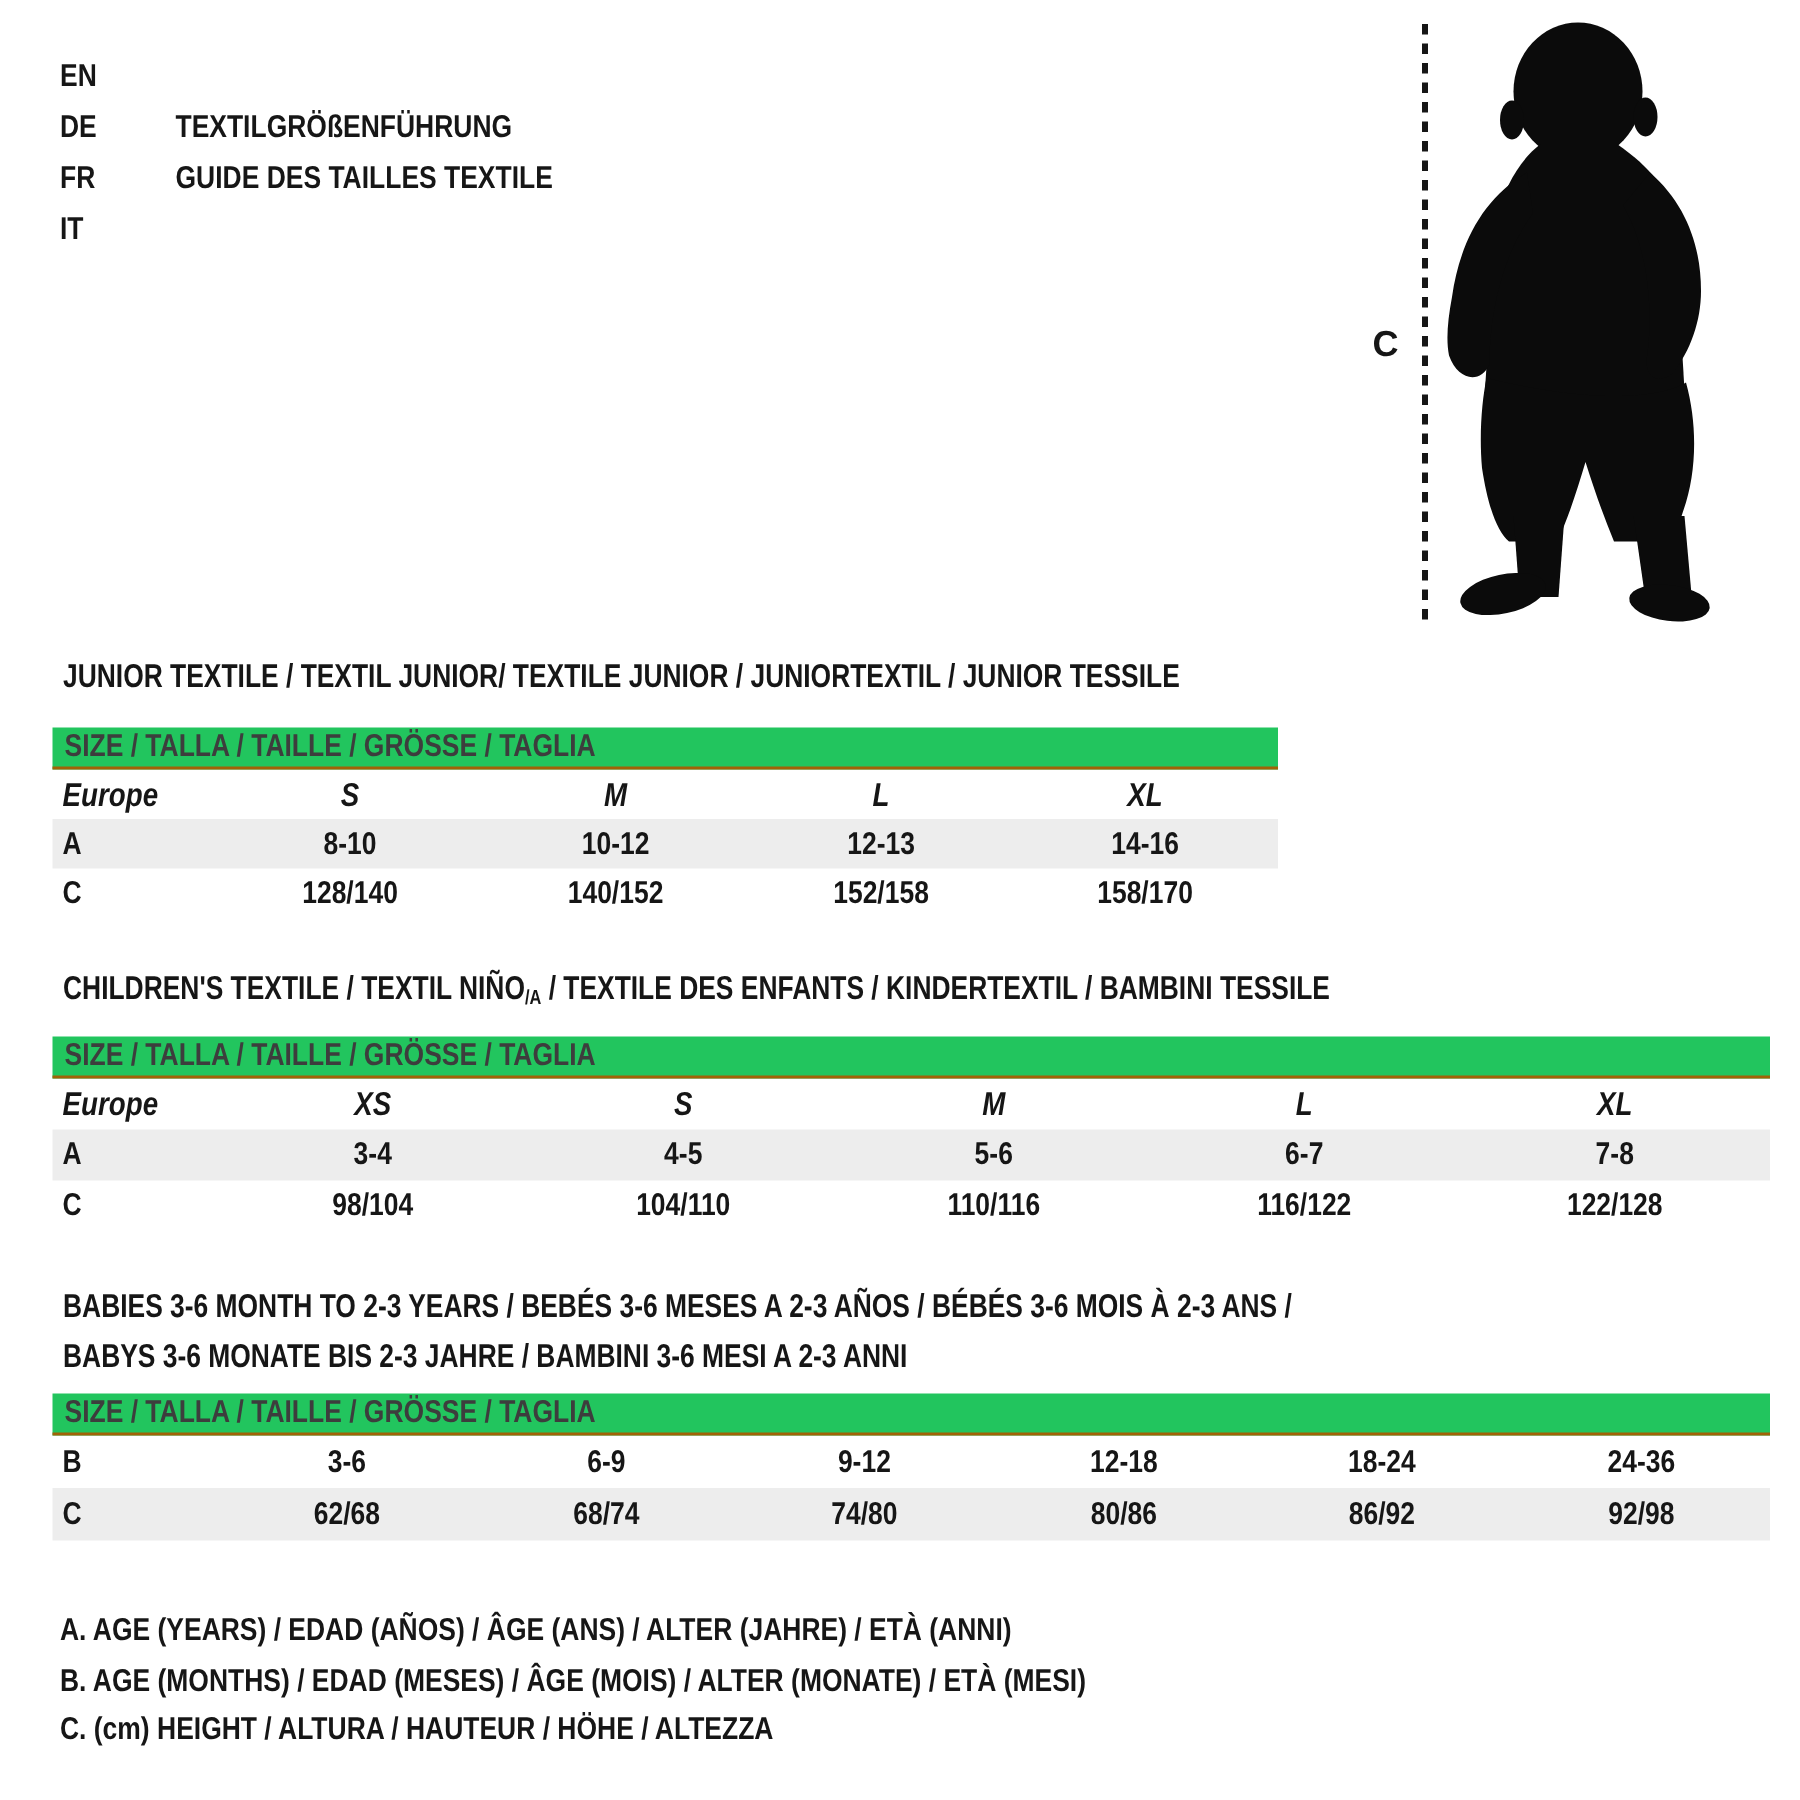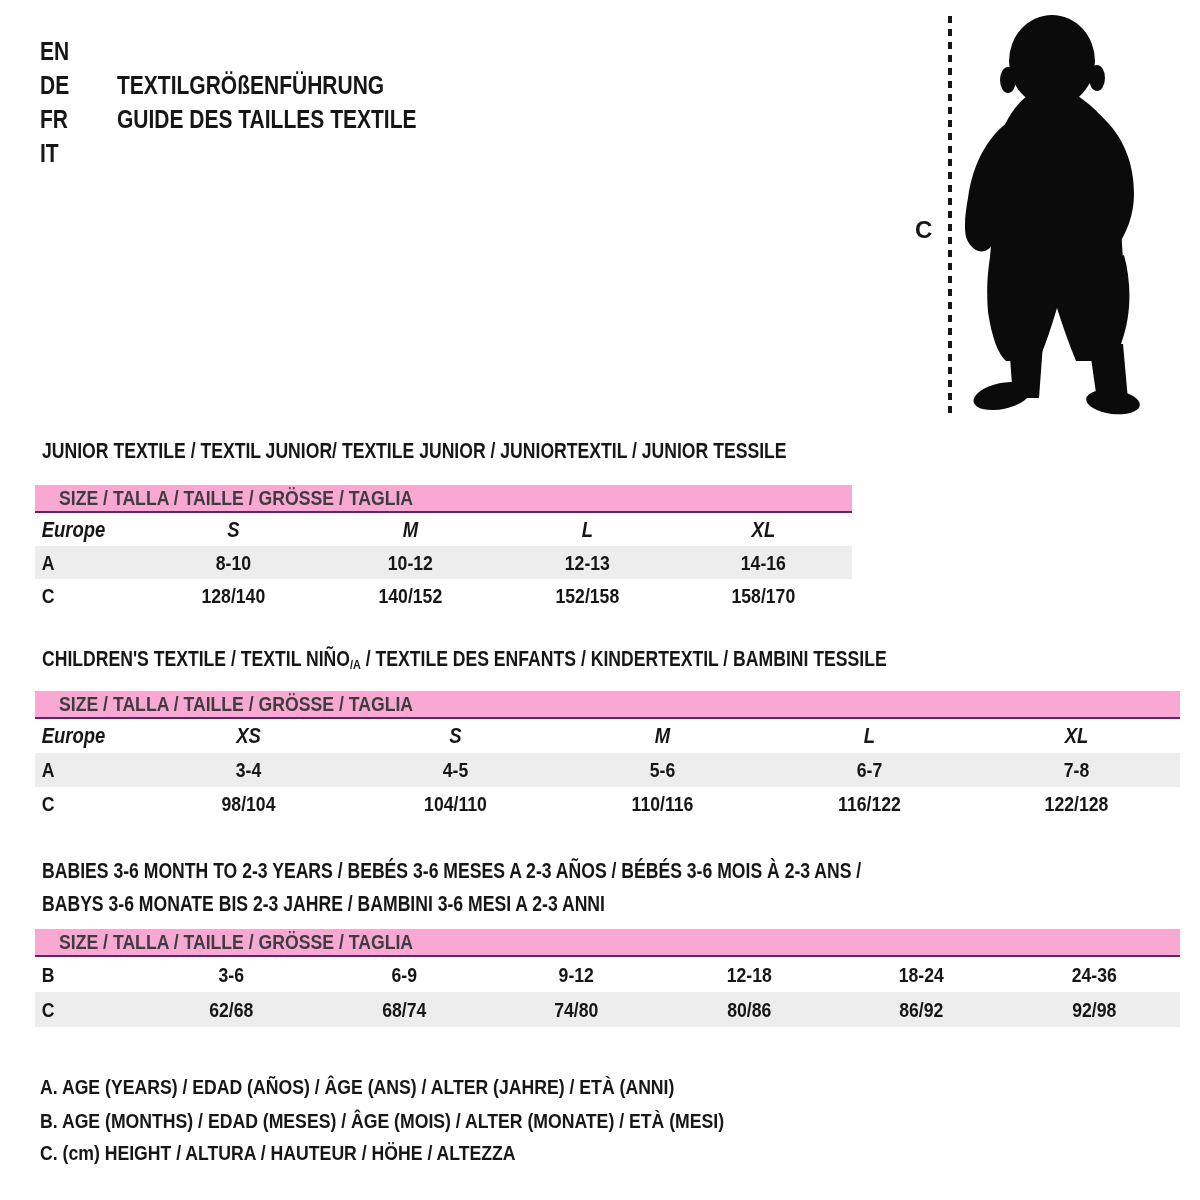--- a/index.html
+++ b/index.html
@@ -9,32 +9,32 @@
     font-family:"Liberation Sans", sans-serif; font-weight:bold;
   }
 
   
   .cond  { display:inline-block; transform:scaleX(0.84); transform-origin:0 50%; white-space:nowrap; }
   .sec-title { position:absolute; left:42px; font-size:22px; white-space:nowrap;
                transform:scaleX(0.80); transform-origin:0 50%; }
 
   
   .lang-list { position:absolute; left:40px; top:34px; }
-  .lang-row  { display:flex; height:34px; line-height:34px; font-size:25px; }
+  .lang-row  { display:flex; height:34px; line-height:34px; font-size:21px; }
   .lang-code { width:77px; }
   .lang-code > span, .lang-label > span { display:inline-block; transform:scaleX(0.84); transform-origin:0 50%; white-space:nowrap; }
 
   
   .figure-svg { position:absolute; left:905px; top:8px; }
   .measure-label { position:absolute; left:915px; top:216px; font-size:24px; }
 
   
   .sizetable { position:absolute; left:35px; }
-  .size-head { background:#f9a8d4; color:#3d3d3d; height:26px; line-height:26px;
-               padding-left:24px; font-size:21px; border-bottom:2px solid #701a75; }
+  .size-head { background:#22c55e; color:#3d3d3d; height:26px; line-height:26px;
+               padding-left:8px; font-size:21px; border-bottom:2px solid #a16207; }
   .trow { display:flex; font-size:21px; }
   .trow.alt { background:#ededed; }
   .trow.rhead { font-size:22px;font-style:italic; }
   .cell { text-align:center; transform:scaleX(0.84); transform-origin:50% 50%; white-space:nowrap; }
   .cell.lab { width:110px; text-align:left; padding-left:8px; box-sizing:border-box; transform-origin:0 50%; }
   .junior   { top:485px; width:817px; }
   .junior .trow   { height:33px; line-height:33px; }
   .junior .wd     { width:176.75px; }
   .children { top:691px; width:1145px; }
   .children .trow { height:34px; line-height:34px; }

